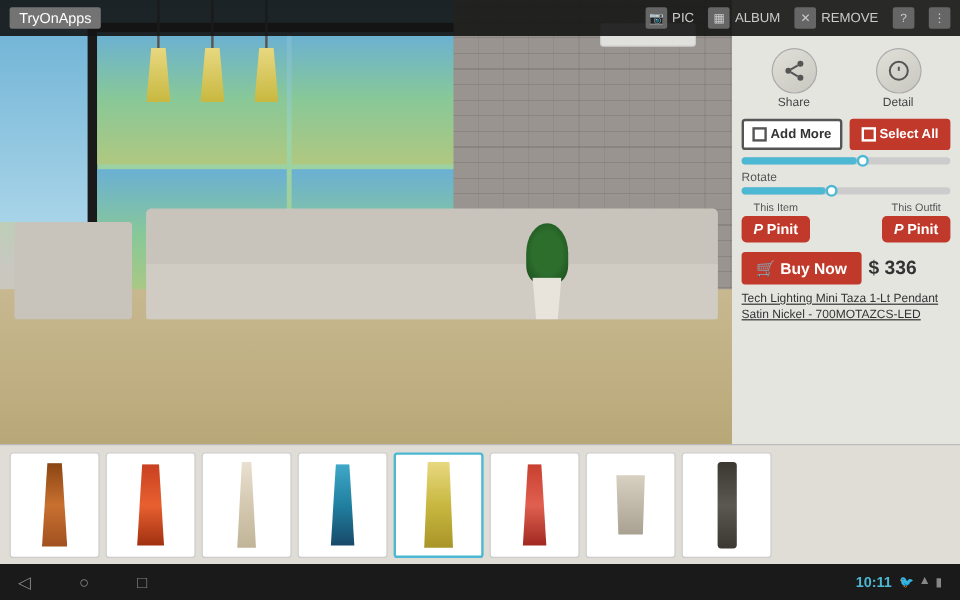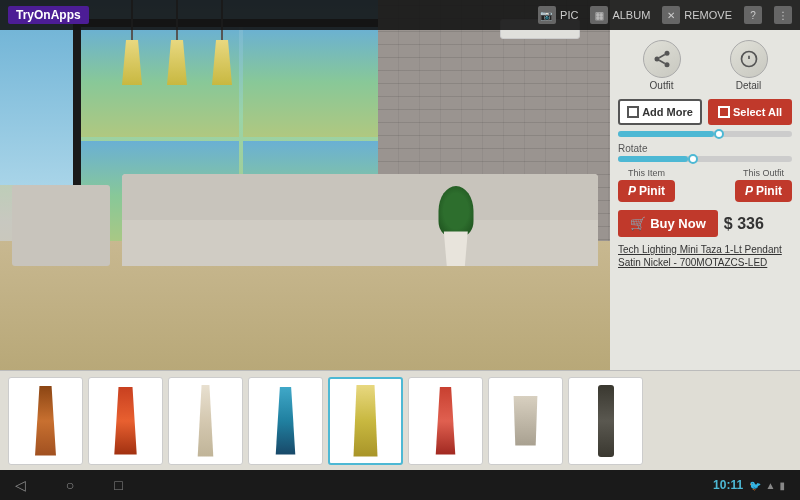--- a/index.html
+++ b/index.html
@@ -120,22 +120,22 @@
 
     
     #top-toolbar {
       position: absolute; top: 0; left: 0; right: 0; height: 30px;
       background: rgba(20,20,20,0.9);
       display: flex; align-items: center;
       padding: 0 8px; gap: 12px;
       z-index: 10;
     }
     .brand-badge {
-      background: #4c1d95; color: white; padding: 2px 8px;
-      font-size: 12px; font-weight: bold; border-radius: 2px;
+      background: #737373; color: white; padding: 2px 8px;
+      font-size: 12px; font-weight: normal; border-radius: 2px;
     }
     .toolbar-spacer { flex: 1; }
     .toolbar-btn {
       display: flex; align-items: center; gap: 4px;
       color: #ccc; font-size: 11px; cursor: pointer;
     }
     .toolbar-icon {
       width: 18px; height: 18px;
       background: #666; border-radius: 2px;
       display: flex; align-items: center; justify-content: center;
@@ -332,21 +332,21 @@
       <div class="panel-icon-item">
         <div class="panel-icon-circle">
           <svg width="20" height="20" viewBox="0 0 24 24" fill="#555">
             <circle cx="18" cy="5" r="3"></circle>
               <circle cx="6" cy="12" r="3"></circle>
               <circle cx="18" cy="19" r="3"></circle>
             <line x1="8.59" y1="13.51" x2="15.42" y2="17.49" stroke="#555" stroke-width="2"></line>
             <line x1="15.41" y1="6.51" x2="8.59" y2="10.49" stroke="#555" stroke-width="2"></line>
           </svg>
         </div>
-        <span class="panel-icon-label">Outfit</span>
+        <span class="panel-icon-label">Share</span>
       </div>
       <div class="panel-icon-item">
         <div class="panel-icon-circle">
           <svg width="20" height="20" viewBox="0 0 24 24" fill="none" stroke="#555" stroke-width="2">
             <circle cx="12" cy="12" r="9"></circle>
             <path d="M12 8v4M12 16h.01"></path>
           </svg>
         </div>
         <span class="panel-icon-label">Detail</span>
       </div>

